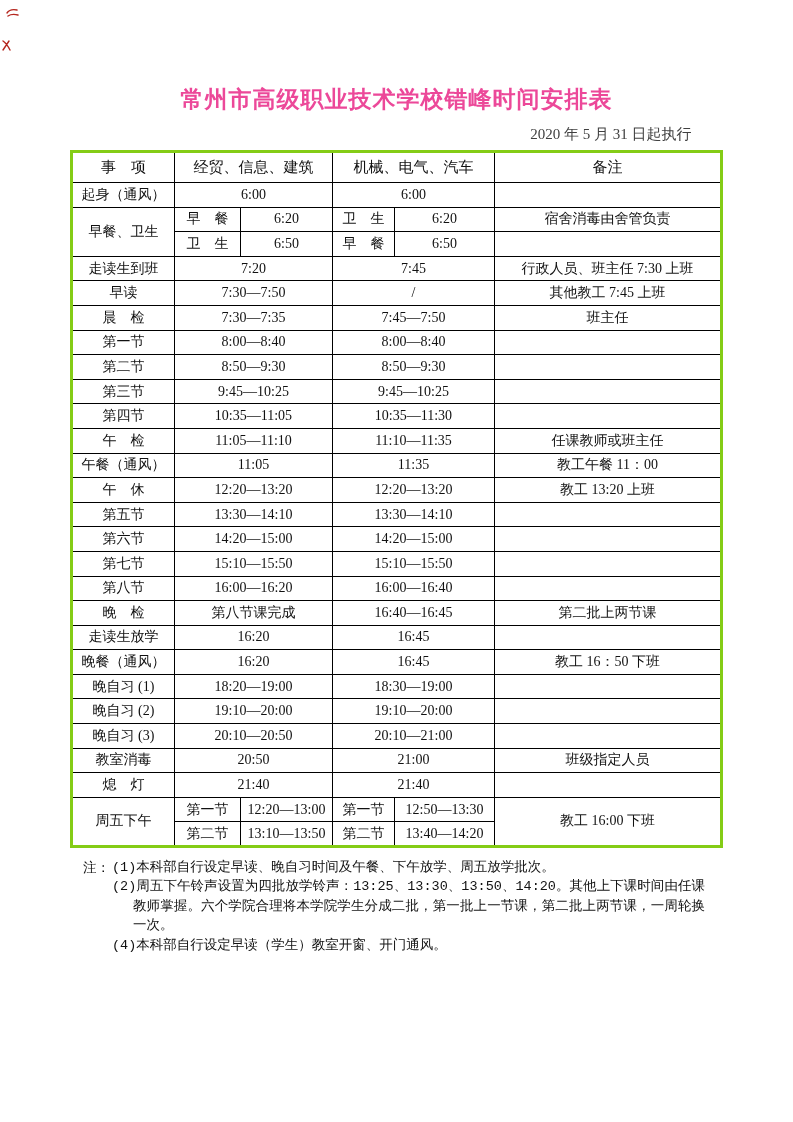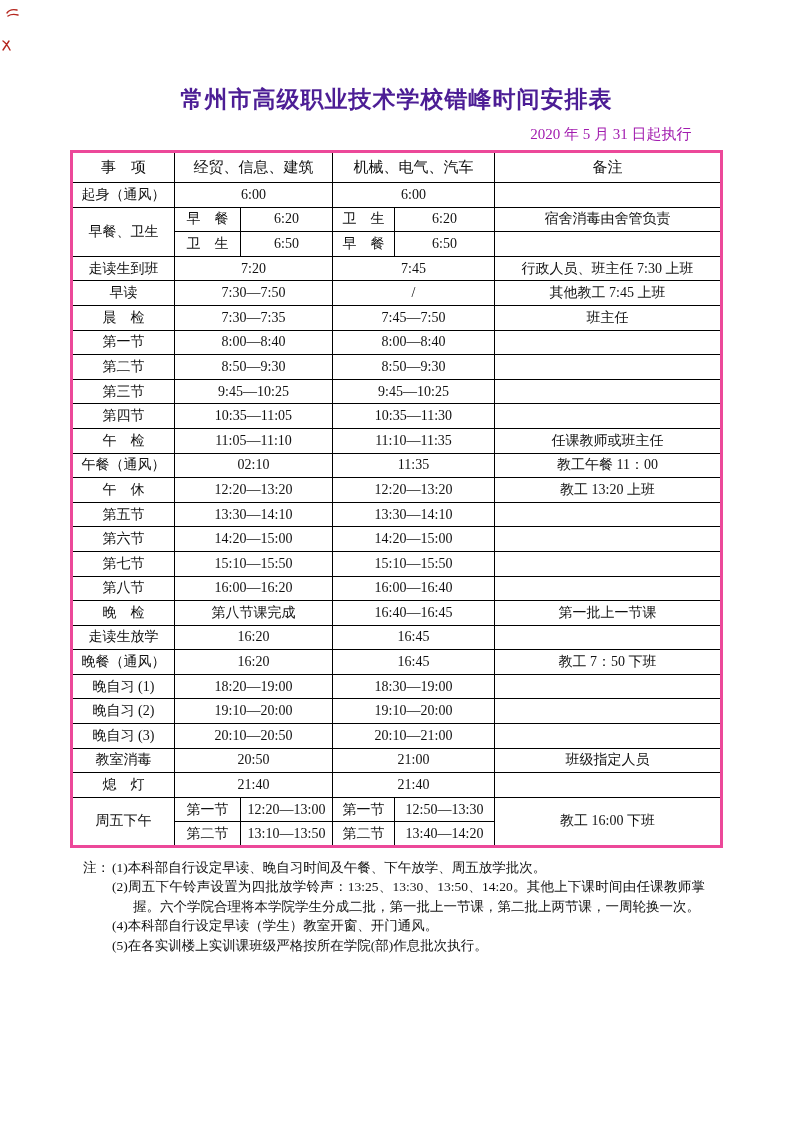--- a/index.html
+++ b/index.html
@@ -4,30 +4,30 @@
 <style>
   html,body{margin:0;padding:0;}
   body{
     width:793px;height:1122px;background:#ffffff;position:relative;
     overflow:hidden;color:#111;
     font-family:"Liberation Serif","DejaVu Serif",serif;
   }
   .doc-title{
     margin-top:84px;text-align:center;
     font-family:"Liberation Sans","DejaVu Sans",sans-serif;
-    font-weight:700;font-size:23px;letter-spacing:1px;color:#4c1d95;
+    font-weight:700;font-size:23px;letter-spacing:1px;color:#ec4899;
   }
   .effective-date{
     width:650px;margin:10px auto 0 auto;text-align:right;
     padding-right:30px;box-sizing:border-box;
-    font-size:15px;color:#a21caf;
+    font-size:15px;color:#404040;
   }
   table.schedule{
     width:650px;margin:6px auto 0 auto;border-collapse:collapse;
-    table-layout:fixed;border:3px solid #ec4899;
+    table-layout:fixed;border:3px solid #84cc16;
   }
   table.schedule col.c-item{width:103px;}
   table.schedule col.c-sub1{width:66px;}
   table.schedule col.c-t1{width:92px;}
   table.schedule col.c-sub2{width:62px;}
   table.schedule col.c-t2{width:100px;}
   table.schedule col.c-remark{width:227px;}
   table.schedule th, table.schedule td{
     border:1px solid #000;text-align:center;vertical-align:middle;
     font-size:14px;font-weight:400;padding:0 2px;overflow:hidden;
@@ -38,21 +38,21 @@
   table.schedule tbody tr{height:24.6px;}
   .red-mark{position:absolute;pointer-events:none;}
   .red-mark-1{left:6px;top:4px;}
   .red-mark-2{left:1px;top:38px;}
   .notes{
     width:622px;margin:10px auto 0 0;padding-left:83px;box-sizing:content-box;
     display:flex;align-items:flex-start;
     font-size:13.5px;line-height:19.4px;color:#111;
   }
   .notes-label{flex:0 0 29px;white-space:nowrap;}
-  .note-items{width:593px;}
+  .note-items{width:593px;font-family:Liberation Mono, monospace;}
   .note-item{padding-left:21px;text-indent:-21px;text-align:justify;}
 </style>
 </head>
 <body>
 
 <span class="red-mark red-mark-1">
   <svg width="13" height="10" viewBox="0 0 13 10">
       <path d="M1 5 C3 2, 6 1, 11 2 M2 8 C5 6, 8 6, 12 7" stroke="#b5271f" stroke-width="1.4" fill="none" stroke-linecap="round"></path>
     </svg>
 </span>
@@ -147,21 +147,21 @@
       <td></td>
     </tr>
     <tr>
       <td>午　检</td>
       <td colspan="2">11:05—11:10</td>
       <td colspan="2">11:10—11:35</td>
       <td>任课教师或班主任</td>
     </tr>
     <tr>
       <td>午餐（通风）</td>
-      <td colspan="2">02:10</td>
+      <td colspan="2">11:05</td>
       <td colspan="2">11:35</td>
       <td>教工午餐 11：00</td>
     </tr>
     <tr>
       <td>午　休</td>
       <td colspan="2">12:20—13:20</td>
       <td colspan="2">12:20—13:20</td>
       <td>教工 13:20 上班</td>
     </tr>
     <tr>
@@ -185,33 +185,33 @@
     <tr>
       <td>第八节</td>
       <td colspan="2">16:00—16:20</td>
       <td colspan="2">16:00—16:40</td>
       <td></td>
     </tr>
     <tr>
       <td>晚　检</td>
       <td colspan="2">第八节课完成</td>
       <td colspan="2">16:40—16:45</td>
-      <td>第一批上一节课</td>
+      <td>第二批上两节课</td>
     </tr>
     <tr>
       <td>走读生放学</td>
       <td colspan="2">16:20</td>
       <td colspan="2">16:45</td>
       <td></td>
     </tr>
     <tr>
       <td>晚餐（通风）</td>
       <td colspan="2">16:20</td>
       <td colspan="2">16:45</td>
-      <td>教工 7：50 下班</td>
+      <td>教工 16：50 下班</td>
     </tr>
     <tr>
       <td>晚自习 (1)</td>
       <td colspan="2">18:20—19:00</td>
       <td colspan="2">18:30—19:00</td>
       <td></td>
     </tr>
     <tr>
       <td>晚自习 (2)</td>
       <td colspan="2">19:10—20:00</td>
@@ -252,15 +252,14 @@
     </tr>
   </tbody>
 </table>
 
 <div class="notes">
   <div class="notes-label">注：</div>
   <div class="note-items">
     <div class="note-item"><span>(1)</span><span>本科部自行设定早读、晚自习时间及午餐、下午放学、周五放学批次。</span></div>
     <div class="note-item"><span>(2)</span><span>周五下午铃声设置为四批放学铃声：13:25、13:30、13:50、14:20。其他上下课时间由任课教师掌握。六个学院合理将本学院学生分成二批，第一批上一节课，第二批上两节课，一周轮换一次。</span></div>
     <div class="note-item"><span>(4)</span><span>本科部自行设定早读（学生）教室开窗、开门通风。</span></div>
-    <div class="note-item"><span>(5)</span><span>在各实训楼上实训课班级严格按所在学院(部)作息批次执行。</span></div>
   </div>
 </div>
 
 </body></html>

